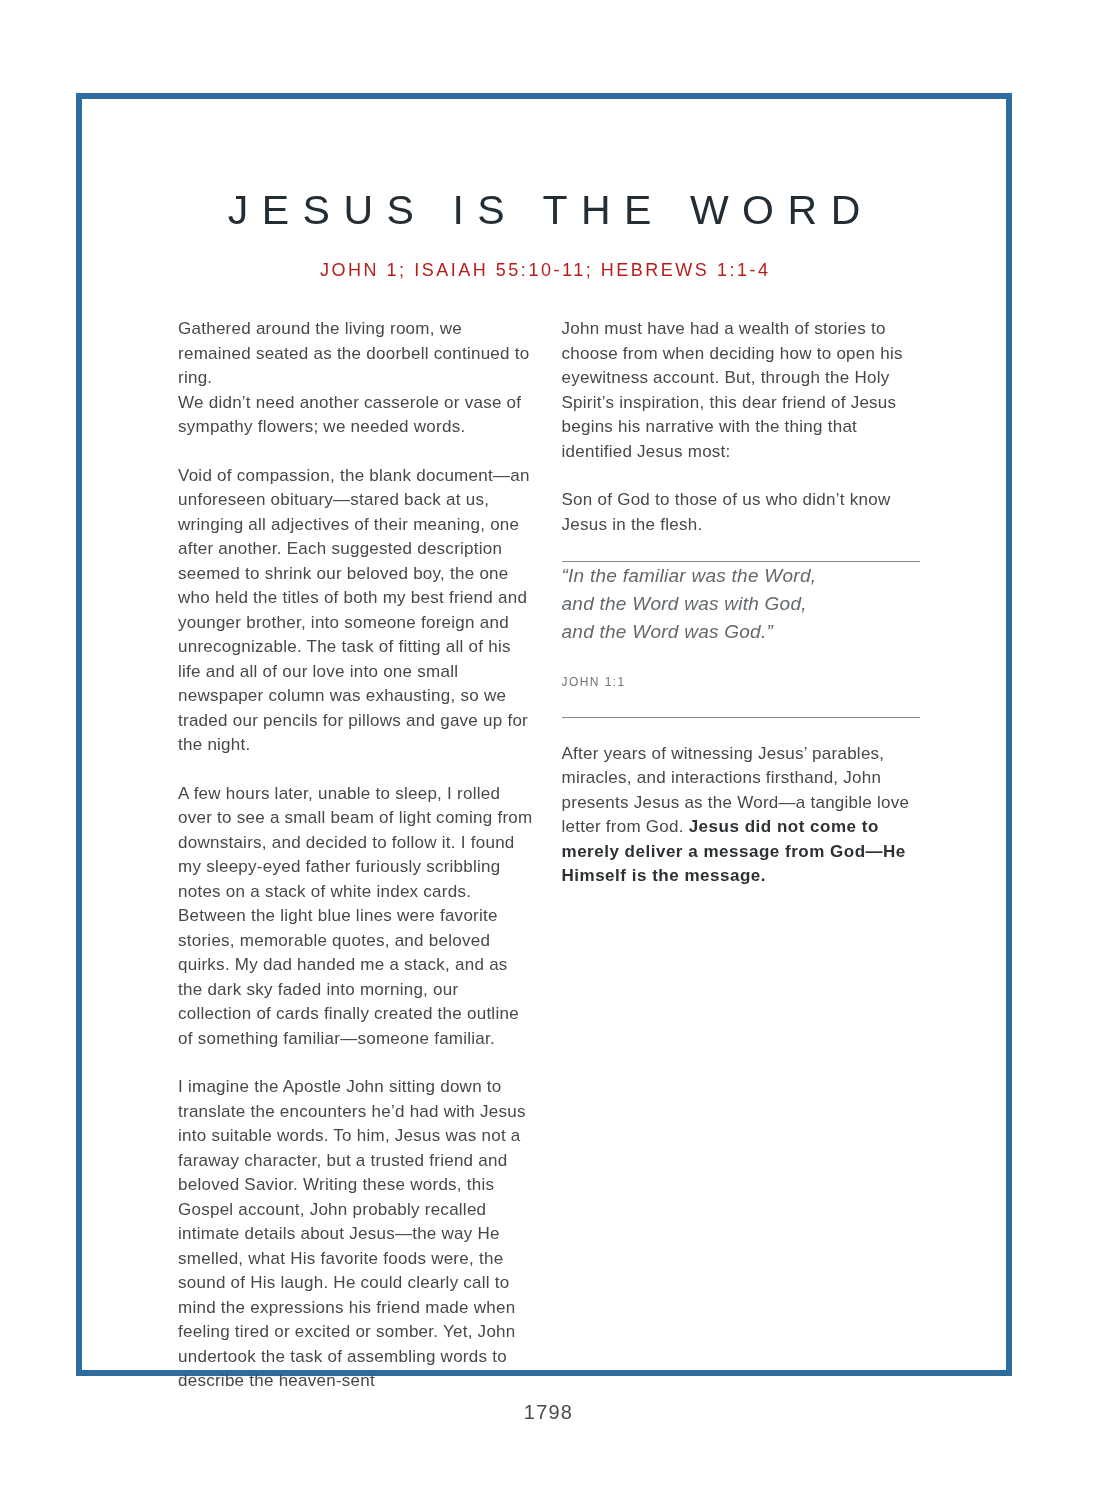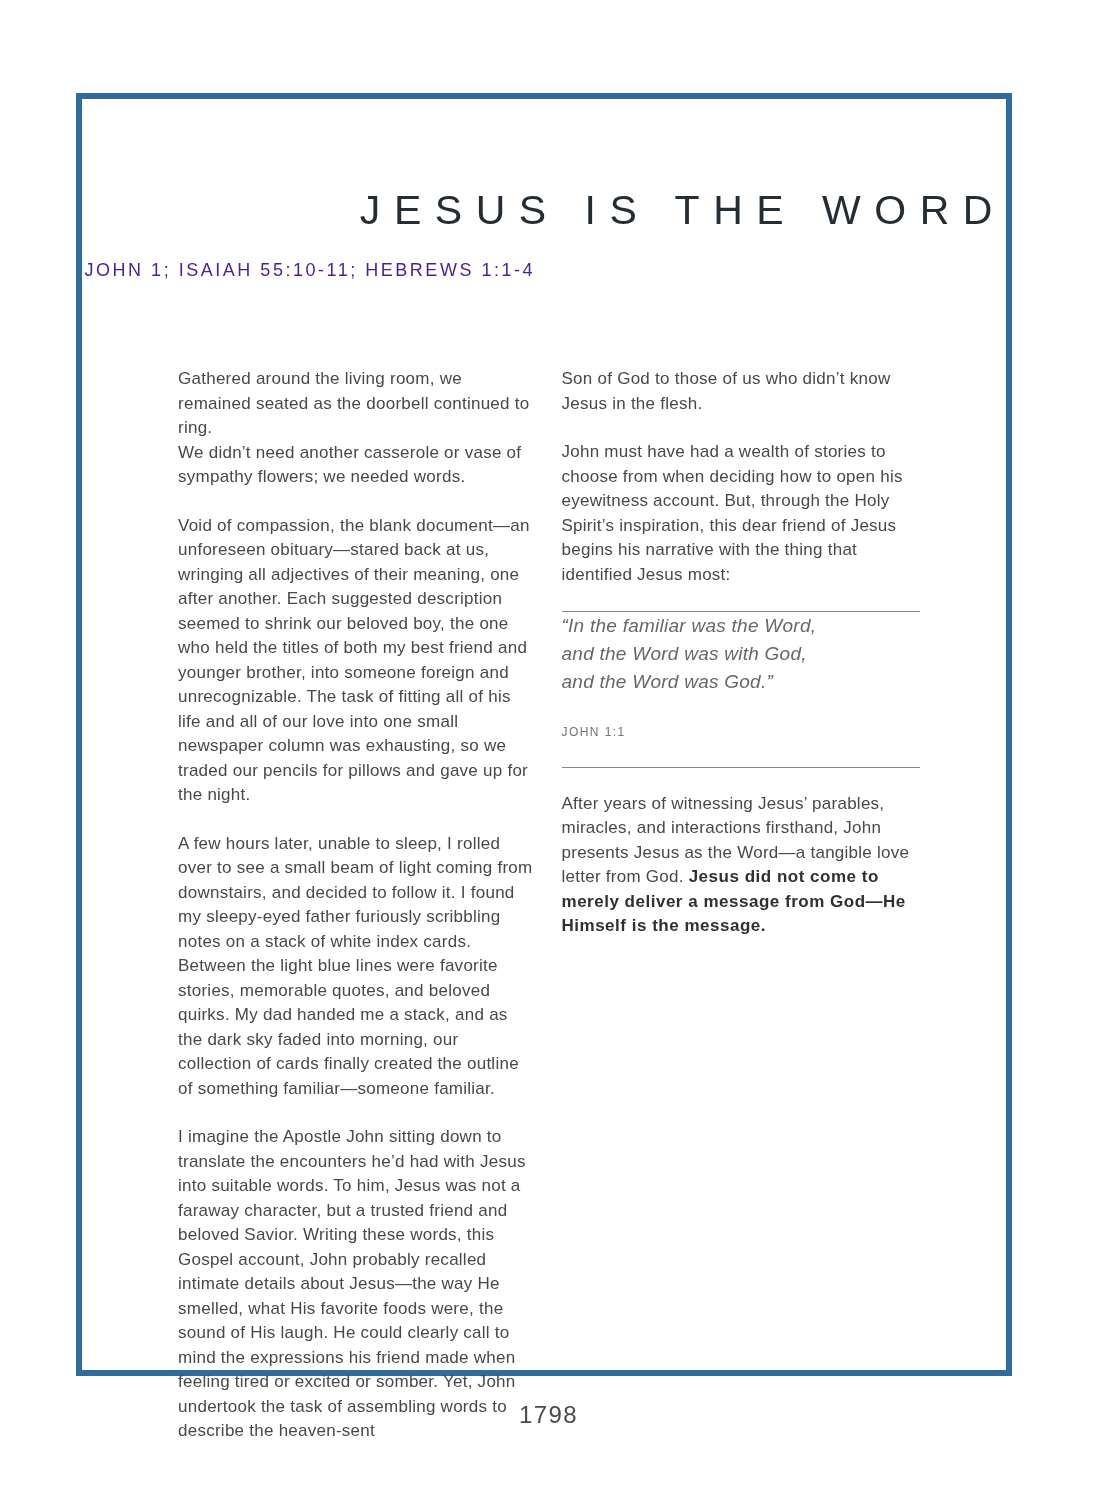--- a/index.html
+++ b/index.html
@@ -15,38 +15,39 @@
     position: absolute;
     left: 76px;
     top: 93px;
     width: 936px;
     height: 1283px;
     border: 6px solid #2f6b9c;
     background: #ffffff;
   }
   .page-title {
     margin-top: 88px;
-    text-align: right;
+    text-align: center;
     font-size: 41px;
     font-weight: 400;
     letter-spacing: 0.33em;
     text-indent: 0.33em;
     color: #242d34;
   }
   .scripture-refs {
     margin-top: 26px;
+    text-align: center;
     font-size: 18px;
     letter-spacing: 0.14em;
     text-indent: 0.14em;
-    color: #4c1d95;
+    color: #b91c1c;
   }
   .columns {
     display: flex;
     gap: 25px;
-    margin-top: 86px;
+    margin-top: 36px;
     padding: 0 86px 0 96px;
   }
   .col {
     flex: 1;
     font-size: 17px;
     line-height: 24.5px;
     letter-spacing: 0.015em;
     color: #45494c;
   }
   .col p {
@@ -78,21 +79,21 @@
     font-weight: 700;
     color: #2d3134;
     letter-spacing: 0.03em;
   }
   .page-number {
     position: absolute;
     left: 0;
     right: 0;
     top: 1401px;
     text-align: center;
-    font-size: 24px;
+    font-size: 20px;
     letter-spacing: 0.06em;
     color: #474b4e;
   }
 </style>
 </head>
 <body>
 
 <div class="frame">
 
   <h1 class="page-title">JESUS IS THE WORD</h1>
@@ -103,22 +104,22 @@
 
     <div class="col">
       <p>Gathered around the living room, we remained seated as the doorbell continued to ring.
 We didn’t need another casserole or vase of sympathy flowers; we needed words.</p>
       <p>Void of compassion, the blank document—an unforeseen obituary—stared back at us, wringing all adjectives of their meaning, one after another. Each suggested description seemed to shrink our beloved boy, the one who held the titles of both my best friend and younger brother, into someone foreign and unrecognizable. The task of fitting all of his life and all of our love into one small newspaper column was exhausting, so we traded our pencils for pillows and gave up for the night.</p>
       <p>A few hours later, unable to sleep, I rolled over to see a small beam of light coming from downstairs, and decided to follow it. I found my sleepy-eyed father furiously scribbling notes on a stack of white index cards. Between the light blue lines were favorite stories, memorable quotes, and beloved quirks. My dad handed me a stack, and as the dark sky faded into morning, our collection of cards finally created the outline of something familiar—someone familiar.</p>
       <p>I imagine the Apostle John sitting down to translate the encounters he’d had with Jesus into suitable words. To him, Jesus was not a faraway character, but a trusted friend and beloved Savior. Writing these words, this Gospel account, John probably recalled intimate details about Jesus—the way He smelled, what His favorite foods were, the sound of His laugh. He could clearly call to mind the expressions his friend made when feeling tired or excited or somber. Yet, John undertook the task of assembling words to describe the heaven-sent</p>
     </div>
 
     <div class="col">
+      <p>John must have had a wealth of stories to choose from when deciding how to open his eyewitness account. But, through the Holy Spirit’s inspiration, this dear friend of Jesus begins his narrative with the thing that identified Jesus most:</p>
       <p>Son of God to those of us who didn’t know Jesus in the flesh.</p>
-      <p>John must have had a wealth of stories to choose from when deciding how to open his eyewitness account. But, through the Holy Spirit’s inspiration, this dear friend of Jesus begins his narrative with the thing that identified Jesus most:</p>
 
       <div class="quote-block">
         <hr class="rule">
         <p class="quote-text">“In the familiar was the Word,
 and the Word was with God,
 and the Word was God.”</p>
         <div class="quote-ref">JOHN 1:1</div>
         <hr class="rule">
       </div>
 

